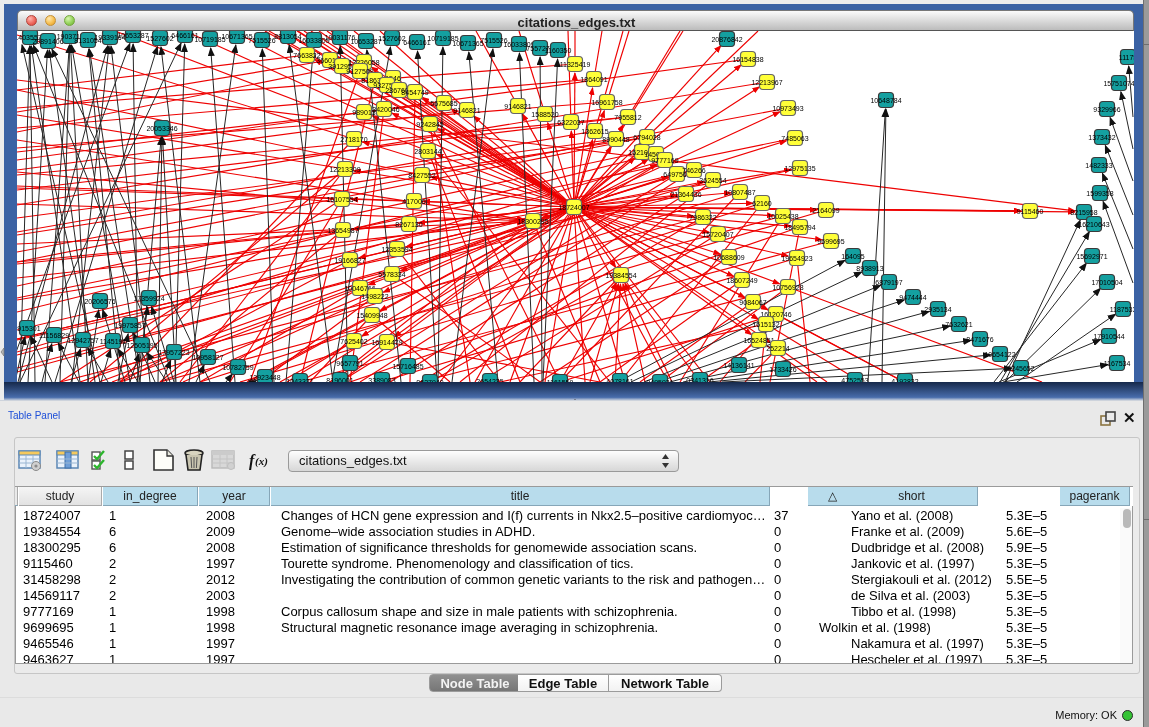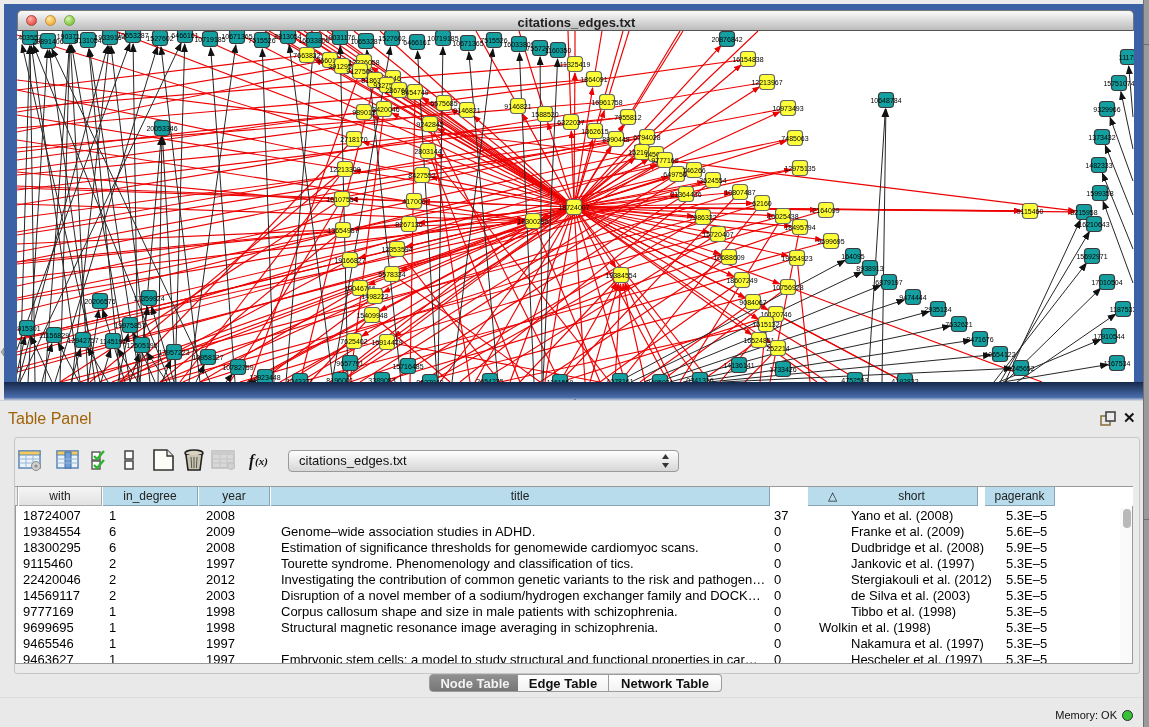--- a/index.html
+++ b/index.html
@@ -3,21 +3,21 @@
 * { margin:0; padding:0; box-sizing:border-box; }
 html,body { width:1149px; height:727px; overflow:hidden; font-family:"Liberation Sans",sans-serif; background:#ececec; }
 #desk { position:absolute; left:4px; top:4px; width:1139px; height:396px; background:#3b62a4; }
 #deskbot { position:absolute; left:4px; top:382px; width:1139px; height:18px; background:linear-gradient(#16294b,#486cab 85%,#b9c4d8); }
 #win { position:absolute; left:17px; top:10px; width:1117px; height:372px; }
 #tbar { position:absolute; left:0; top:0; width:1117px; height:21px; background:linear-gradient(#fbfbfb,#d8d8d8 55%,#bcbcbc); border:1px solid #777; border-bottom:1px solid #555; border-radius:5px 5px 0 0; }
 .tl { position:absolute; top:14px; width:11px; height:11px; border-radius:50%; }
 #ttl { position:absolute; top:4px; left:0; width:1117px; text-align:center; font-size:13px; font-weight:bold; color:#222; }
 #rstrip { position:absolute; left:1143px; top:0px; width:6px; height:727px; background:#9a9a9a; border-left:1px solid #6e6e6e; }
 #tpanel { position:absolute; left:0; top:400px; width:1143px; height:327px; background:#e9e9e9; border-top:1px solid #cdd3dc; }
-#tptitle { position:absolute; left:8px; top:410px; font-size:16px; color:#a16207; }
+#tptitle { position:absolute; left:8px; top:410px; font-size:10px; color:#1d4ed8; }
 #ipanel { position:absolute; left:14px; top:437px; width:1126px; height:237px; background:#ebebeb; border:1px solid #c6c6c6; border-radius:3px; }
 #combo { position:absolute; left:288px; top:450px; width:391px; height:22px; background:linear-gradient(#fefefe,#e6e6e6 60%,#d7d7d7); border:1px solid #9a9a9a; border-radius:4px; font-size:13px; color:#111; line-height:20px; padding-left:10px; }
 #tblhead { position:absolute; left:15px; top:486px; width:1118px; height:20px; background:#fff; border-top:1px solid #9a9a9a; }
 .hc { position:absolute; top:0; height:19px; background:#b8dcec; border-right:1px solid #86a6b8; border-bottom:1px solid #86a6b8; font-size:12px; color:#222; text-align:center; line-height:19px; }
 #tblbody { position:absolute; left:15px; top:506px; width:1118px; height:158px; background:#fff; border:1px solid #9a9a9a; border-top:none; overflow:hidden; }
 .rw { position:absolute; left:0; width:1149px; height:16px; font-size:13px; color:#000; }
 .rw span { position:absolute; top:1px; white-space:nowrap; }
 #sbar { position:absolute; left:1120px; top:508px; width:12px; height:155px; background:#fafafa; }
 #sthumb { position:absolute; left:1123px; top:509px; width:8px; height:19px; background:#b9b9b9; border-radius:4px; }
 #tabs { position:absolute; left:429px; top:674px; height:18px; }
@@ -730,78 +730,78 @@
       <text x="0" y="17" font-family="Liberation Serif,serif" font-style="italic" font-weight="bold" font-size="16" fill="#111">f</text>
       <text x="6" y="16" font-family="Liberation Serif,serif" font-style="italic" font-weight="bold" font-size="11" fill="#111">(x)</text>
     </g>
 </svg>
 <div id="combo">citations_edges.txt<svg width="9" height="14" viewBox="0 0 9 14" style="position:absolute;right:8px;top:3px">
       <path d="M4.5 0 L8 5 L1 5 z" fill="#333"></path>
       <path d="M4.5 14 L8 9 L1 9 z" fill="#333"></path>
     </svg></div>
 <div id="tblhead">
   <div class="hc" style="left:0px;width:3px;background:#e9e9e9;border-right:1px solid #aaa"></div>
-  <div class="hc" style="left:4px;width:83px;background:linear-gradient(#f5f5f5,#e2e2e2);border-right:1px solid #aaa;border-bottom:1px solid #aaa">with</div>
+  <div class="hc" style="left:4px;width:83px;background:linear-gradient(#f5f5f5,#e2e2e2);border-right:1px solid #aaa;border-bottom:1px solid #aaa">study</div>
   <div class="hc" style="left:88px;width:95px">in_degree</div>
   <div class="hc" style="left:184px;width:71px">year</div>
   <div class="hc" style="left:256px;width:499px">title</div>
   <div class="hc" style="left:793px;width:50px">△ out_de…</div>
   <div class="hc" style="left:831px;width:132px">short</div>
-  <div class="hc" style="left:970px;width:70px">pagerank</div>
+  <div class="hc" style="left:1045px;width:70px">pagerank</div>
 </div>
 <div id="tblbody">
 <div class="rw" style="top:1px">
       <span style="left:7px">18724007</span>
       <span style="left:93px">1</span>
       <span style="left:190px">2008</span>
+      <span style="left:265px">Changes of HCN gene expression and I(f) currents in Nkx2.5–positive cardiomyoc…</span>
       <span style="left:758px">37</span>
       <span style="left:835px">Yano et al. (2008)</span>
       <span style="left:990px">5.3E–5</span>
     </div>
 <div class="rw" style="top:17px">
       <span style="left:7px">19384554</span>
       <span style="left:93px">6</span>
       <span style="left:190px">2009</span>
       <span style="left:265px">Genome–wide association studies in ADHD.</span>
       <span style="left:758px">0</span>
       <span style="left:835px">Franke et al. (2009)</span>
       <span style="left:990px">5.6E–5</span>
     </div>
 <div class="rw" style="top:33px">
       <span style="left:7px">18300295</span>
       <span style="left:93px">6</span>
       <span style="left:190px">2008</span>
-      <span style="left:265px">Estimation of significance thresholds for genomewide cardiomyoc scans.</span>
+      <span style="left:265px">Estimation of significance thresholds for genomewide association scans.</span>
       <span style="left:758px">0</span>
       <span style="left:835px">Dudbridge et al. (2008)</span>
       <span style="left:990px">5.9E–5</span>
     </div>
 <div class="rw" style="top:49px">
       <span style="left:7px">9115460</span>
       <span style="left:93px">2</span>
       <span style="left:190px">1997</span>
       <span style="left:265px">Tourette syndrome. Phenomenology and classification of tics.</span>
       <span style="left:758px">0</span>
       <span style="left:835px">Jankovic et al. (1997)</span>
       <span style="left:990px">5.3E–5</span>
     </div>
 <div class="rw" style="top:65px">
-      <span style="left:7px">22420046</span>
+      <span style="left:7px">31458298</span>
       <span style="left:93px">2</span>
       <span style="left:190px">2012</span>
       <span style="left:265px">Investigating the contribution of common genetic variants to the risk and pathogen…</span>
       <span style="left:758px">0</span>
       <span style="left:835px">Stergiakouli et al. (2012)</span>
       <span style="left:990px">5.5E–5</span>
     </div>
 <div class="rw" style="top:81px">
       <span style="left:7px">14569117</span>
       <span style="left:93px">2</span>
       <span style="left:190px">2003</span>
-      <span style="left:265px">Disruption of a novel member of a sodium/hydrogen exchanger family and DOCK…</span>
       <span style="left:758px">0</span>
       <span style="left:835px">de Silva et al. (2003)</span>
       <span style="left:990px">5.3E–5</span>
     </div>
 <div class="rw" style="top:97px">
       <span style="left:7px">9777169</span>
       <span style="left:93px">1</span>
       <span style="left:190px">1998</span>
       <span style="left:265px">Corpus callosum shape and size in male patients with schizophrenia.</span>
       <span style="left:758px">0</span>
@@ -822,21 +822,20 @@
       <span style="left:93px">1</span>
       <span style="left:190px">1997</span>
       <span style="left:758px">0</span>
       <span style="left:835px">Nakamura et al. (1997)</span>
       <span style="left:990px">5.3E–5</span>
     </div>
 <div class="rw" style="top:145px">
       <span style="left:7px">9463627</span>
       <span style="left:93px">1</span>
       <span style="left:190px">1997</span>
-      <span style="left:265px">Embryonic stem cells: a model to study structural and functional properties in car…</span>
       <span style="left:758px">0</span>
       <span style="left:835px">Hescheler et al. (1997)</span>
       <span style="left:990px">5.3E–5</span>
     </div>
 </div>
 <div id="sbar"></div>
 <div id="sthumb"></div>
 <div id="tabs">
   <div class="seg" style="left:0;width:92px;background:linear-gradient(#909090,#767676);color:#f3f3f3;border-radius:4px 0 0 4px">Node Table</div>
   <div class="seg" style="left:89px;width:91px;background:linear-gradient(#fff,#f2f2f2);color:#111;border-left:none">Edge Table</div>

